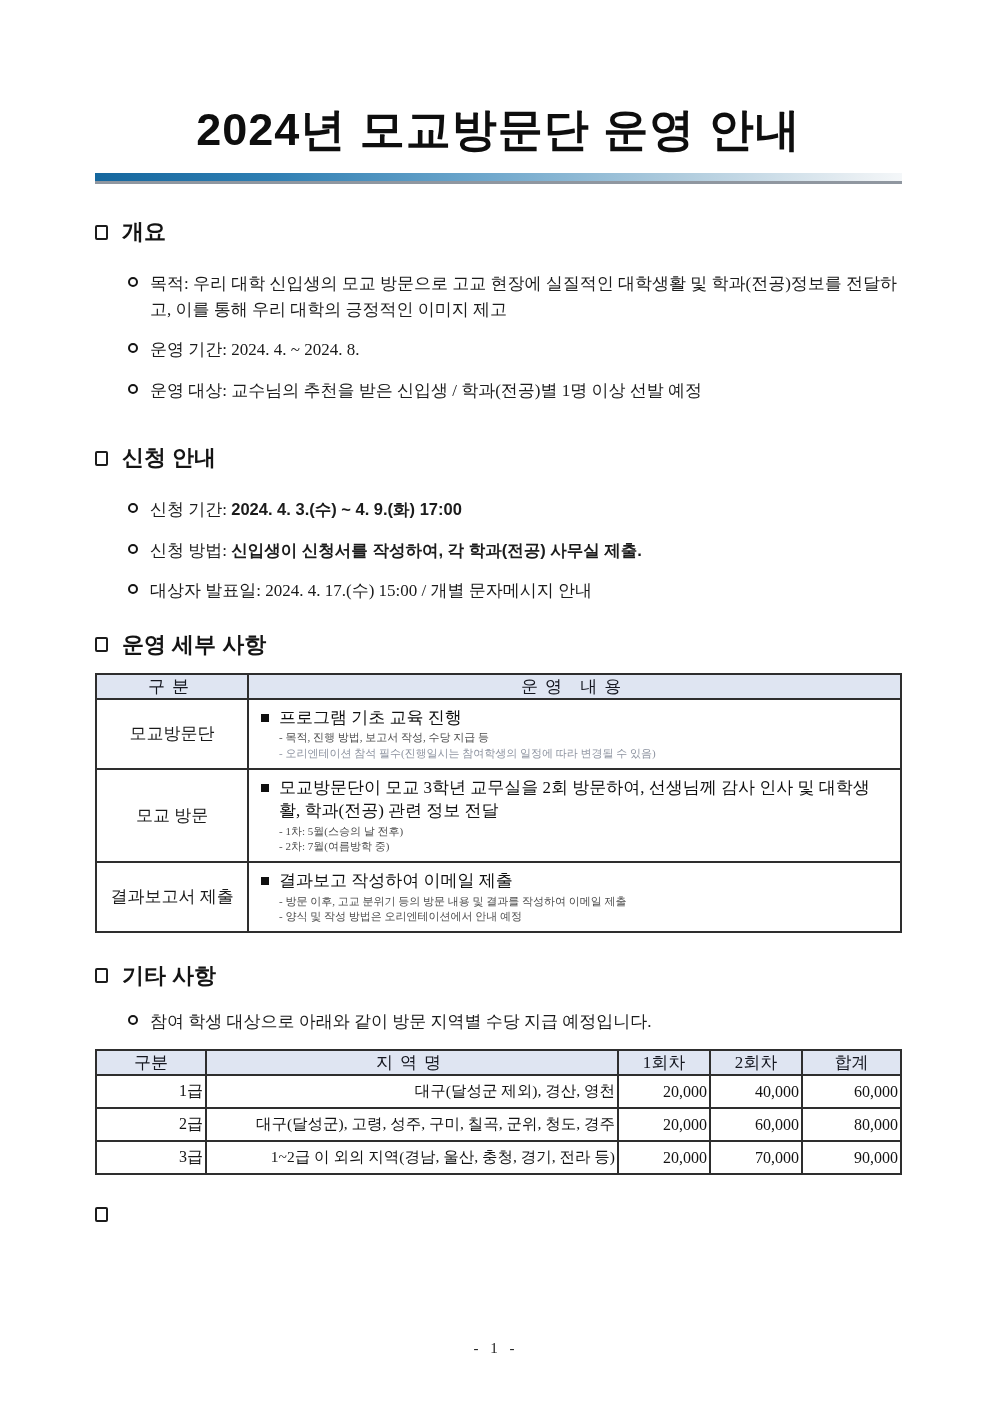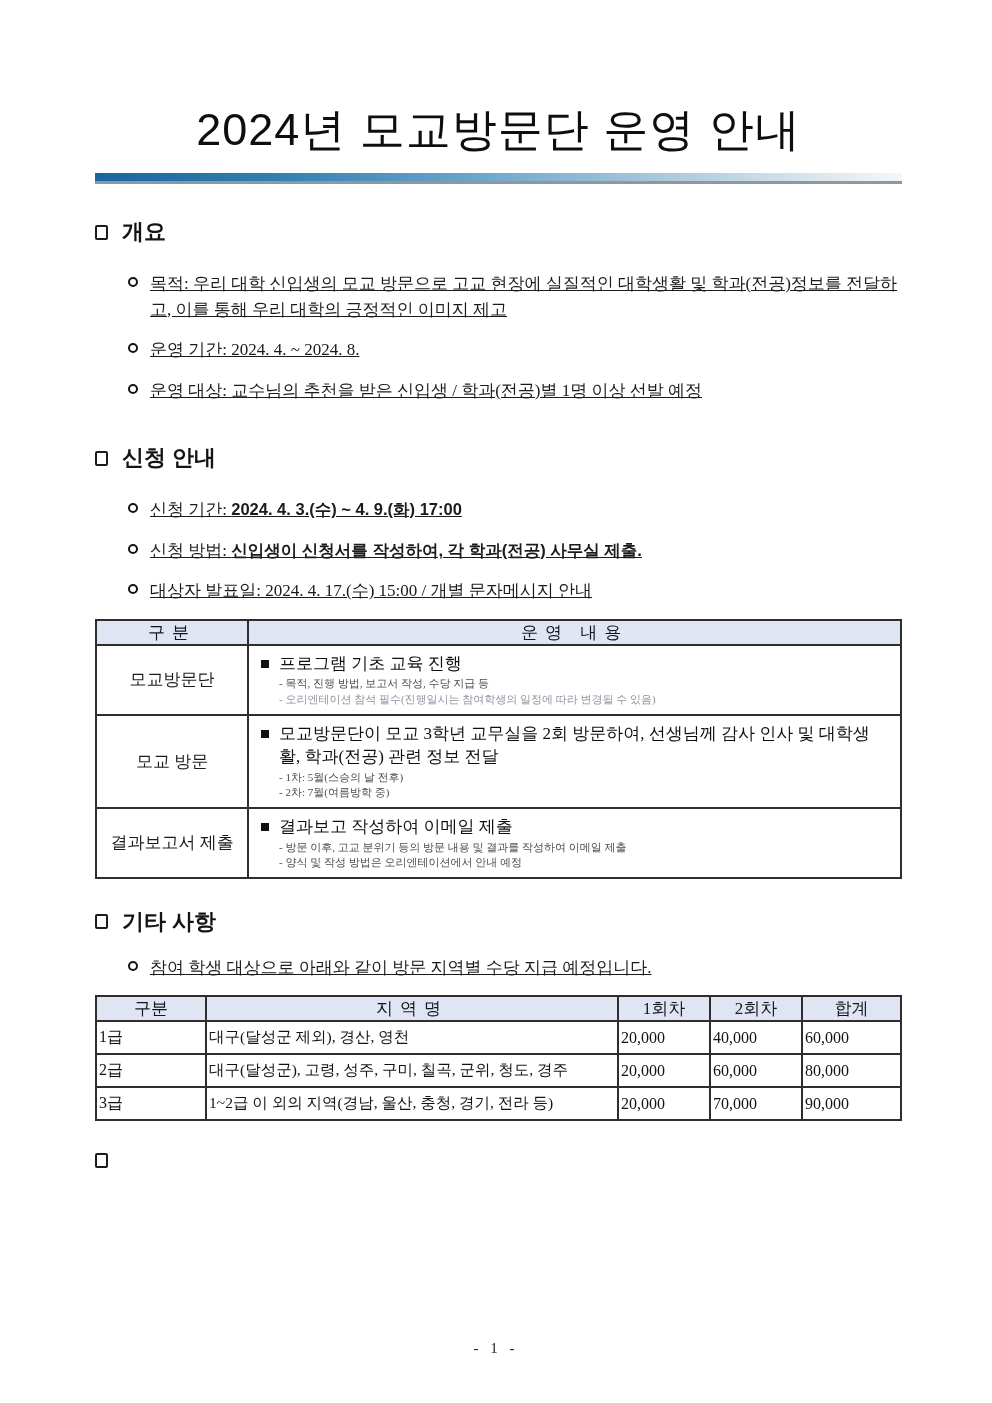--- a/index.html
+++ b/index.html
@@ -8,21 +8,21 @@
     width: 992px; height: 1403px; position: relative; overflow: hidden;
     background: #ffffff; color: #1a1a1a;
     font-family: "Liberation Serif", "DejaVu Serif", serif;
   }
   .content { padding: 0 90px 0 95px; }
 
   
   .doc-title {
     margin-top: 100px; text-align: center;
     font-family: "Liberation Sans", "DejaVu Sans", sans-serif;
-    font-weight: 400; font-size: 45px; color: #0e0e0e; letter-spacing: 1px;
+    font-weight: 700; font-size: 45px; color: #0e0e0e; letter-spacing: 1px;
   }
   .accent-bar {
     margin-top: 13px; height: 11px;
     background: linear-gradient(90deg, #15679e 0%, #2f7fb3 22%, #6ea7cc 48%, #aecbdd 72%, #e9eff3 95%, #f4f7f9 100%);
     border-bottom: 3px solid #9097a0;
   }
 
   
   .sec-head {
     display: flex; align-items: center; gap: 14px;
@@ -33,21 +33,21 @@
     width: 13px; height: 15px; border: 2.5px solid #1c1c1c; border-radius: 2px; flex: none;
   }
   .mt-overview { margin-top: 33px; margin-bottom: 24px; }
   .mt-apply    { margin-top: 40px; margin-bottom: 24px; text-align: center; }
   .mt-details  { margin-top: 26px; margin-bottom: 13px; }
   .mt-etc      { margin-top: 28px; margin-bottom: 18px; }
 
   
   .bullet {
     display: flex; gap: 12px; margin: 0 0 15px 33px;
-    font-size: 17px; line-height: 1.5; color: #1b1b1b; text-decoration: underline;
+    font-size: 17px; line-height: 1.5; color: #1b1b1b;
   }
   .circle {
     width: 10px; height: 10px; border: 2px solid #141414; border-radius: 50%;
     flex: none; margin-top: 6px;
   }
   .bullet .strong {
     font-family: "Liberation Sans", "DejaVu Sans", sans-serif;
     font-weight: bold; font-size: 16.5px;
   }
 
@@ -59,21 +59,21 @@
     padding: 0 2px; text-align: center; color: #14161f;
   }
   .ls { letter-spacing: 7px; }
   .t1 .cat { text-align: center; font-size: 17px; padding: 4px 2px; vertical-align: middle; }
   .t1 .cont { padding: 5px 12px 6px 12px; vertical-align: top; }
   .main { display: flex; gap: 10px; font-size: 17px; color: #0f0f0f; line-height: 1.35; margin: 2px 0 1px 0; }
   .sqf { width: 8px; height: 8px; background: #0f0f0f; flex: none; margin-top: 7px; }
   .sub { font-size: 11px; color: #4c4c4c; margin-left: 18px; line-height: 1.42; }
   .sub.lighter { color: #8d93a0; }
 
-  .t2 td { text-align: left; font-size: 16px; padding: 5px 2px; color: #131313; }
+  .t2 td { text-align: right; font-size: 16px; padding: 5px 2px; color: #131313; }
   .t2 .region { font-size: 15.5px; }
 
   
   .contact {
     display: flex; align-items: center; gap: 15px; margin-top: 32px;
     font-family: "Liberation Sans", "DejaVu Sans", sans-serif;
     font-weight: bold; font-size: 21.5px; color: #0f0f0f;
   }
 
   .page-num {
@@ -118,20 +118,24 @@
     </div>
     <div class="bullet">
       <span class="circle"></span>
       <span><span>신청 방법: </span><span class="strong">신입생이 신청서를 작성하여, 각 학과(전공) 사무실 제출.</span></span>
     </div>
     <div class="bullet">
       <span class="circle"></span>
       <span>대상자 발표일: 2024. 4. 17.(수) 15:00 / 개별 문자메시지 안내</span>
     </div>
 
+    <div class="sec-head mt-details">
+      <span class="sq-outline"></span>
+      <span>운영 세부 사항</span>
+    </div>
     <table class="t1">
       <colgroup>
           <col style="width:152px">
           <col>
         </colgroup>
       <tbody>
           <tr>
         <th class="ls">구분</th>
         <th class="ls">운영 내용</th>
       </tr>

